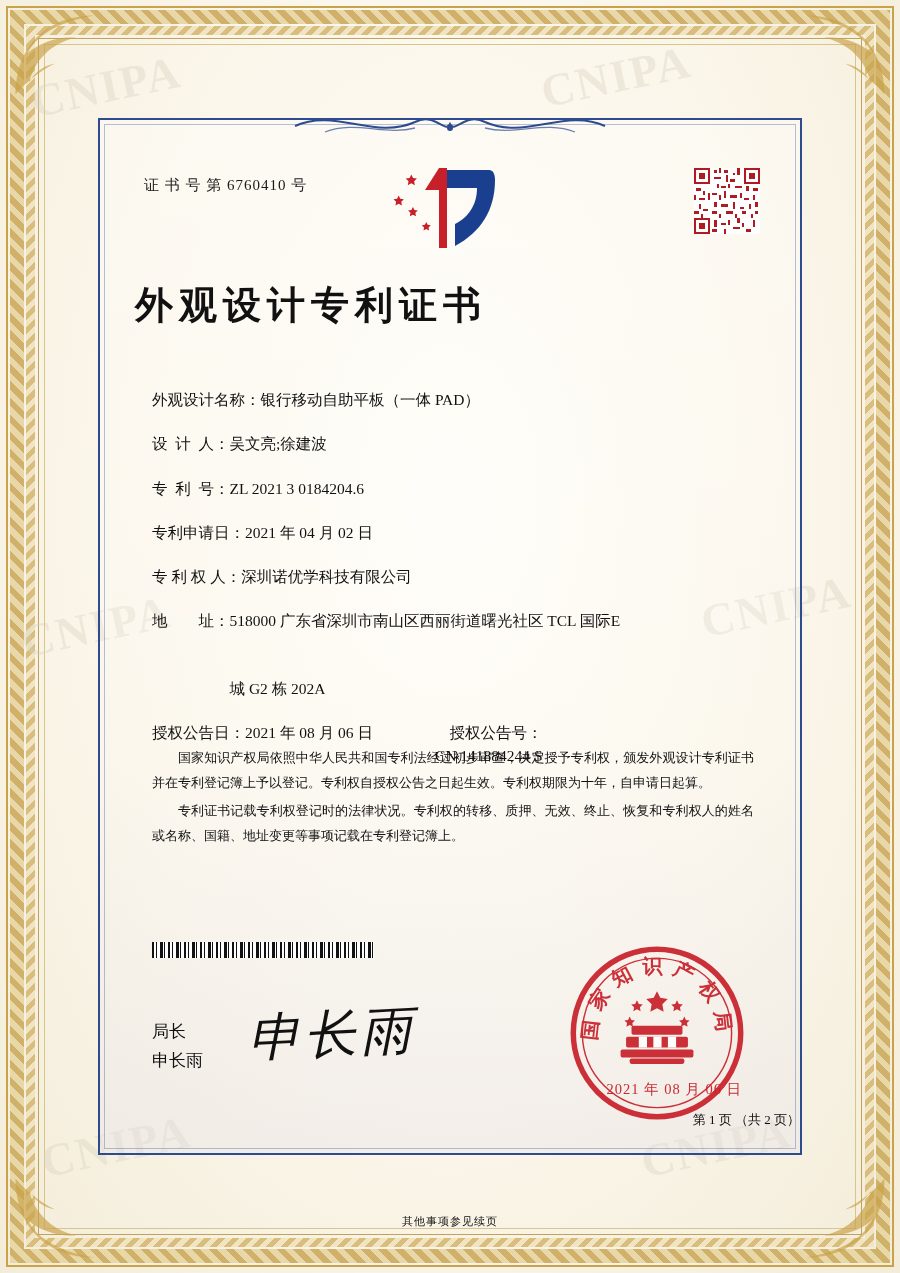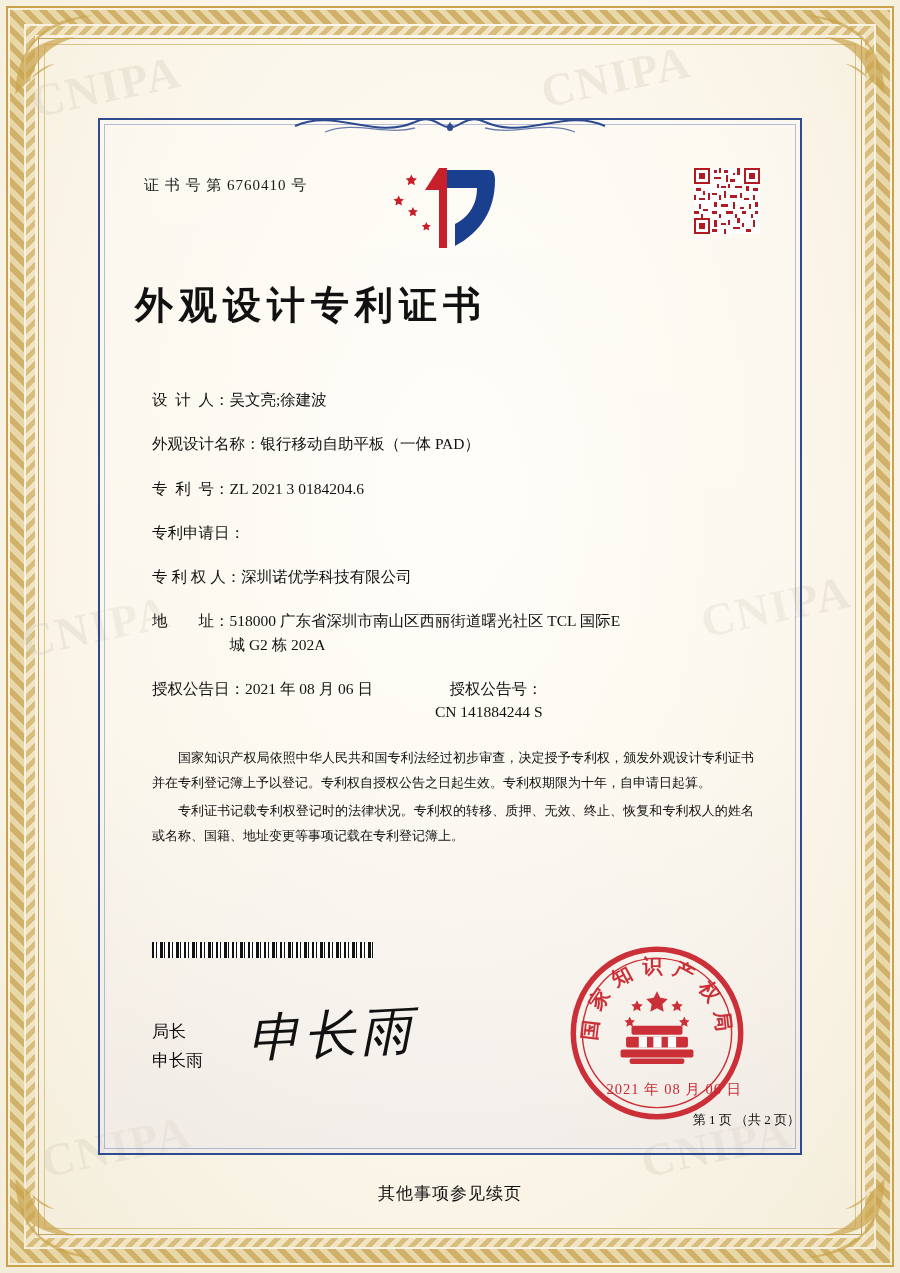--- a/index.html
+++ b/index.html
@@ -111,21 +111,21 @@
   }
 
   
   .fields{
     position:absolute;left:52px;right:46px;top:268px;
     font-size:15.5px;color:#111;line-height:1.5;
   }
   .f-row{display:flex;margin-bottom:21px;}
   .f-label{flex:0 0 auto;white-space:pre;}
   .f-val{flex:1 1 auto;}
-  .f-val .l2{display:block;padding-left:0;}
+  .f-val .l2{display:block;padding-left:0;margin-top:44px;}
   .f-row-two{display:flex;margin-bottom:18px;text-align:right;}
   .f-right{margin-left:62px;display:flex;flex-direction:column;}
 
   
   .body-text{
     position:absolute;left:52px;right:46px;top:625px;
     font-size:13px;line-height:1.95;color:#111;text-align:justify;
   }
   .body-text p{margin:0 0 2px 0;text-indent:2em;}
 
@@ -164,22 +164,22 @@
     font-size:14.5px;color:#c8202a;letter-spacing:1px;
     opacity:.95;
   }
 
   
   .page-num{
     position:absolute;left:0;right:0;bottom:24px;
     text-align:right;font-size:13px;color:#111;
   }
   .footnote{
-    position:absolute;left:0;right:0;bottom:68px;
-    text-align:center;font-size:17px;color:#111;letter-spacing:1px;
+    position:absolute;left:0;right:0;bottom:44px;
+    text-align:center;font-size:11px;color:#111;letter-spacing:1px;
   }
 </style>
 </head>
 <body>
 
 <div id="page">
 
   <div class="frame-outer"></div>
   <div class="frame-band"></div>
   <div class="frame-band2"></div>
@@ -307,33 +307,34 @@
         <path d="M44 16 l2.2 4.6 5 .7 -3.6 3.5 .9 5 -4.5-2.4 -4.5 2.4 .9-5 -3.6-3.5 5-.7z" transform="translate(-18,22) scale(.72)"></path>
         <path d="M44 16 l2.2 4.6 5 .7 -3.6 3.5 .9 5 -4.5-2.4 -4.5 2.4 .9-5 -3.6-3.5 5-.7z" transform="translate(-2,34) scale(.68)"></path>
         <path d="M44 16 l2.2 4.6 5 .7 -3.6 3.5 .9 5 -4.5-2.4 -4.5 2.4 .9-5 -3.6-3.5 5-.7z" transform="translate(14,50) scale(.62)"></path>
       </g>
     </svg>
 
     <div class="title">外观设计专利证书</div>
 
     <div class="fields">
       <div class="f-row">
+        <span class="f-label">外观设计名称：</span>
+        <span class="f-val">银行移动自助平板（一体 PAD）</span>
+      </div>
+      <div class="f-row">
         <span class="f-label">设  计  人：</span>
         <span class="f-val">吴文亮;徐建波</span>
       </div>
       <div class="f-row">
-        <span class="f-label">外观设计名称：</span>
-        <span class="f-val">银行移动自助平板（一体 PAD）</span>
-      </div>
-      <div class="f-row">
         <span class="f-label">专  利  号：</span>
         <span class="f-val">ZL 2021 3 0184204.6</span>
       </div>
       <div class="f-row">
         <span class="f-label">专利申请日：</span>
+        <span class="f-val">2021 年 04 月 02 日</span>
       </div>
       <div class="f-row">
         <span class="f-label">专 利 权 人：</span>
         <span class="f-val">深圳诺优学科技有限公司</span>
       </div>
       <div class="f-row">
         <span class="f-label">地        址：</span>
         <span class="f-val">
           <span>518000 广东省深圳市南山区西丽街道曙光社区 TCL 国际E</span>
           <span class="l2">城 G2 栋 202A</span>

